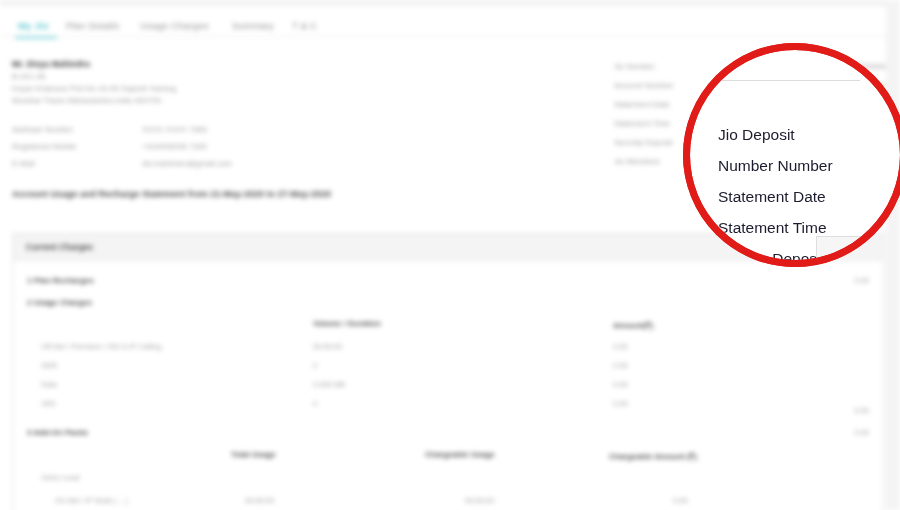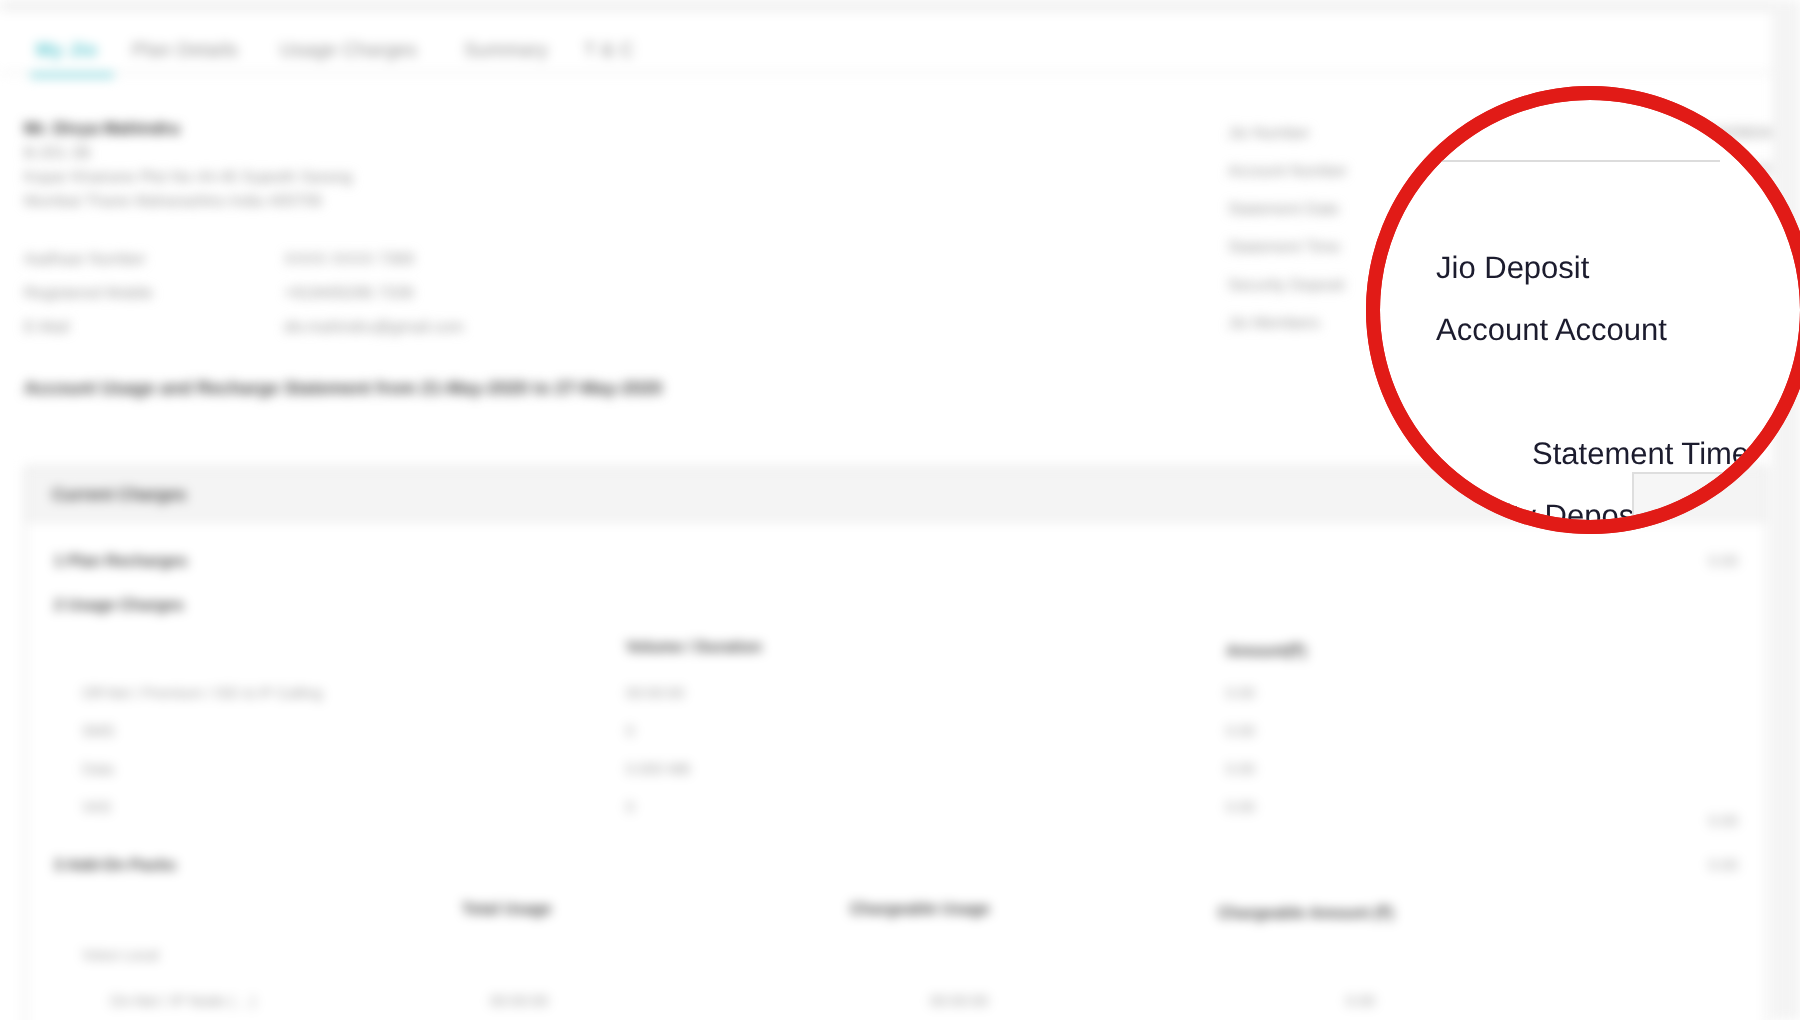--- a/index.html
+++ b/index.html
@@ -188,19 +188,20 @@
     <div class="cell" style="left:232px;top:262px;">00:00:00</div>
     <div class="cell" style="left:452px;top:262px;">00:00:00</div>
     <div class="cell" style="left:660px;top:262px;">0.00</div>
   </div>
 </div>
 
 <div class="callout">
   <div class="inner">
     <div class="toprule"></div>
     <div class="line" style="top:76px;">Jio Deposit</div>
-    <div class="line" style="top:107px;">Account Account</div>
-    <div class="line" style="top:169px;margin-left:48px;">Statement Time</div>
+    <div class="line" style="top:107px;">Number Number</div>
+    <div class="line" style="top:138px;">Statement Date</div>
+    <div class="line" style="top:169px;">Statement Time</div>
     <div class="line" style="top:200px;left:22px;">Security Deposit</div>
     <div class="botbox"></div>
   </div>
 </div>
 <div class="calloutRing"></div>
 
 </body></html>

